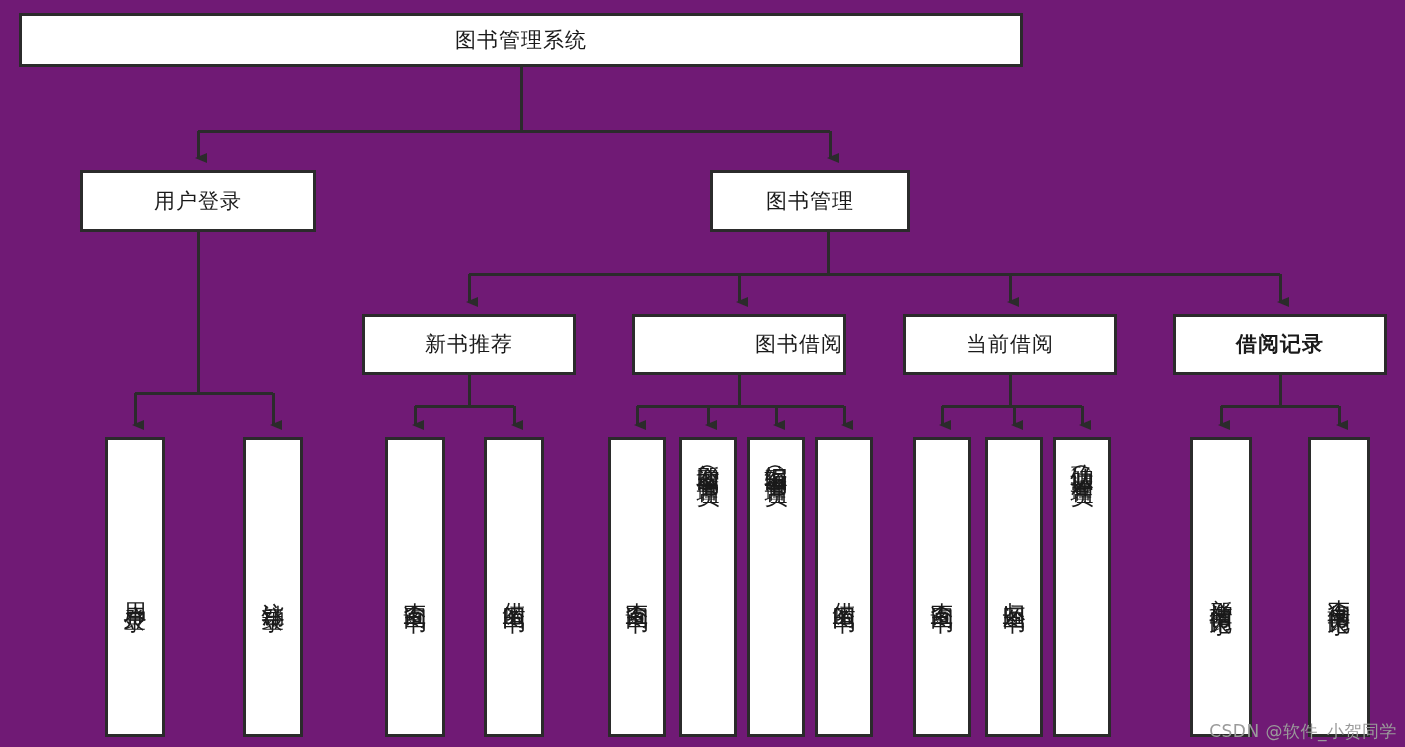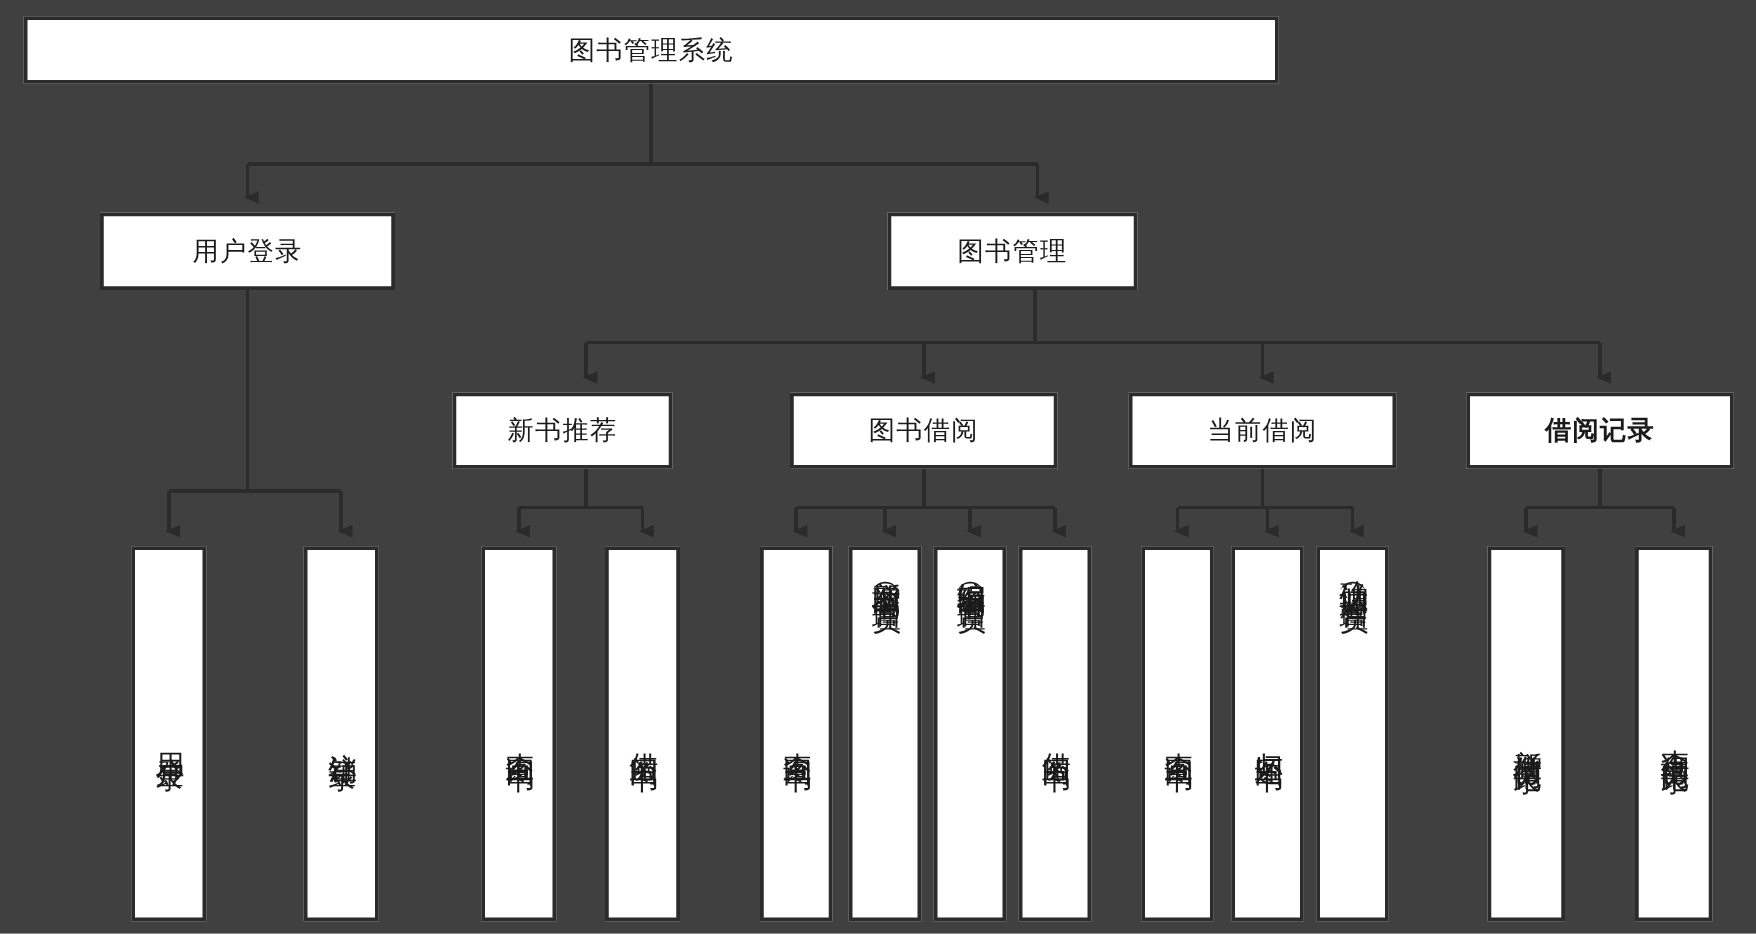--- a/index.html
+++ b/index.html
@@ -5,21 +5,21 @@
 <style>
   html,body{margin:0;padding:0;background:#ffffff;}
   body{
     font-family:"DejaVu Sans","Liberation Sans",sans-serif;
     color:#1a1a1a;
   }
   #diagram-root{
     position:relative;
     width:1405px;
     height:747px;
-    background:#404040;
+    background:#701a75;
     overflow:hidden;
   }
   svg#connectors{
     position:absolute;
     left:0; top:0;
     width:1405px;
     height:747px;
     pointer-events:none;
   }
   .node{
@@ -125,24 +125,24 @@
   <div id="nodes-layer">
       <div class="node root" style="left: 19px; top: 13px; width: 1004px; height: 54px;">
         <span class="label">图书管理系统</span>
       </div>
       <div class="node level2" style="left: 80px; top: 170px; width: 236px; height: 62px;">
         <span class="label">用户登录</span>
       </div>
       <div class="node level2" style="left: 710px; top: 170px; width: 200px; height: 62px;">
         <span class="label">图书管理</span>
       </div>
-      <div class="node level3" style="left: 362px; top: 314px; width: 176px; height: 61px;">
+      <div class="node level3" style="left: 362px; top: 314px; width: 214px; height: 61px;">
         <span class="label">新书推荐</span>
       </div>
-      <div class="node level3" style="left: 632px; top: 314px; width: 214px; height: 61px;">
+      <div class="node level3" style="left: 632px; top: 314px; width: 214px; height: 61px; justify-content: flex-end;">
         <span class="label">图书借阅</span>
       </div>
       <div class="node level3" style="left: 903px; top: 314px; width: 214px; height: 61px;">
         <span class="label">当前借阅</span>
       </div>
       <div class="node level3" style="left: 1173px; top: 314px; width: 214px; height: 61px; font-weight: bold;">
         <span class="label">借阅记录</span>
       </div>
       <div class="node leaf mid" style="left: 105px; top: 437px; width: 60px; height: 300px;">
         <span class="label">用户登录</span>
@@ -178,13 +178,14 @@
         <span class="label">确认归还（管理员）</span>
       </div>
       <div class="node leaf mid" style="left: 1190px; top: 437px; width: 62px; height: 300px;">
         <span class="label">新增借阅记录</span>
       </div>
       <div class="node leaf mid" style="left: 1308px; top: 437px; width: 62px; height: 300px;">
         <span class="label">查询借阅记录</span>
       </div>
     </div>
 
+  <div id="watermark">CSDN @软件_小贺同学</div>
 </div>
 
 </body></html>

